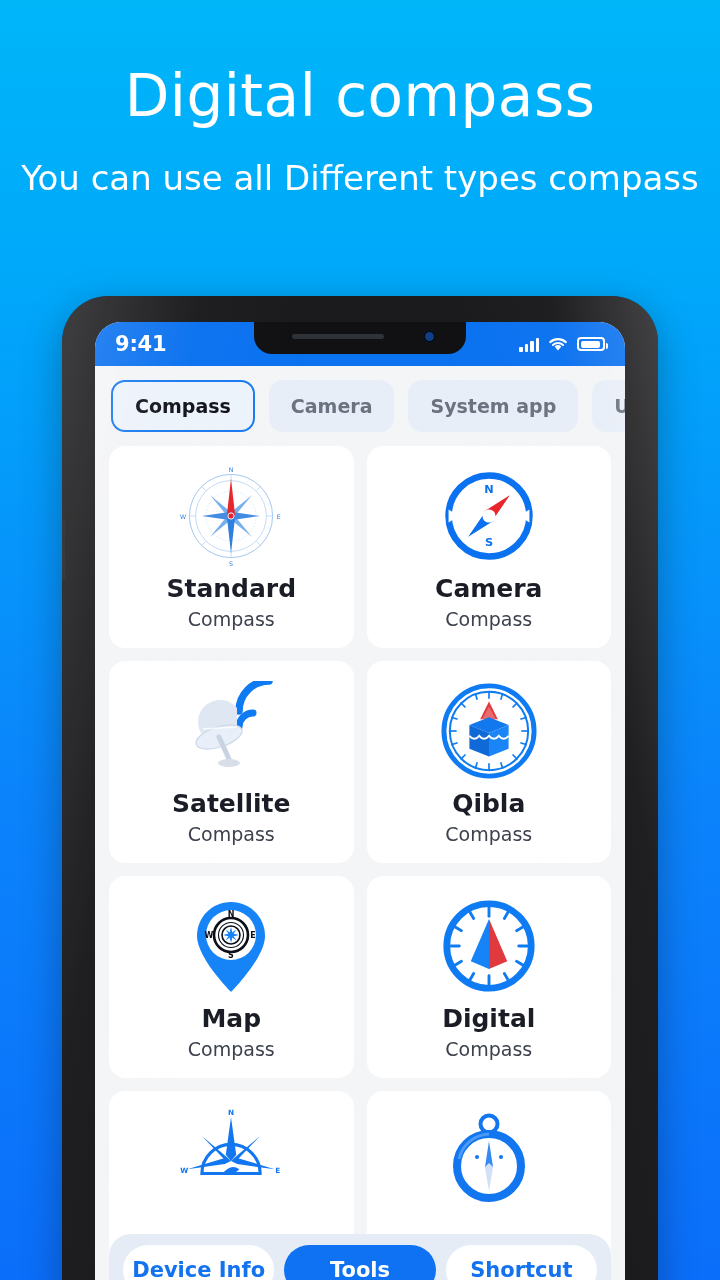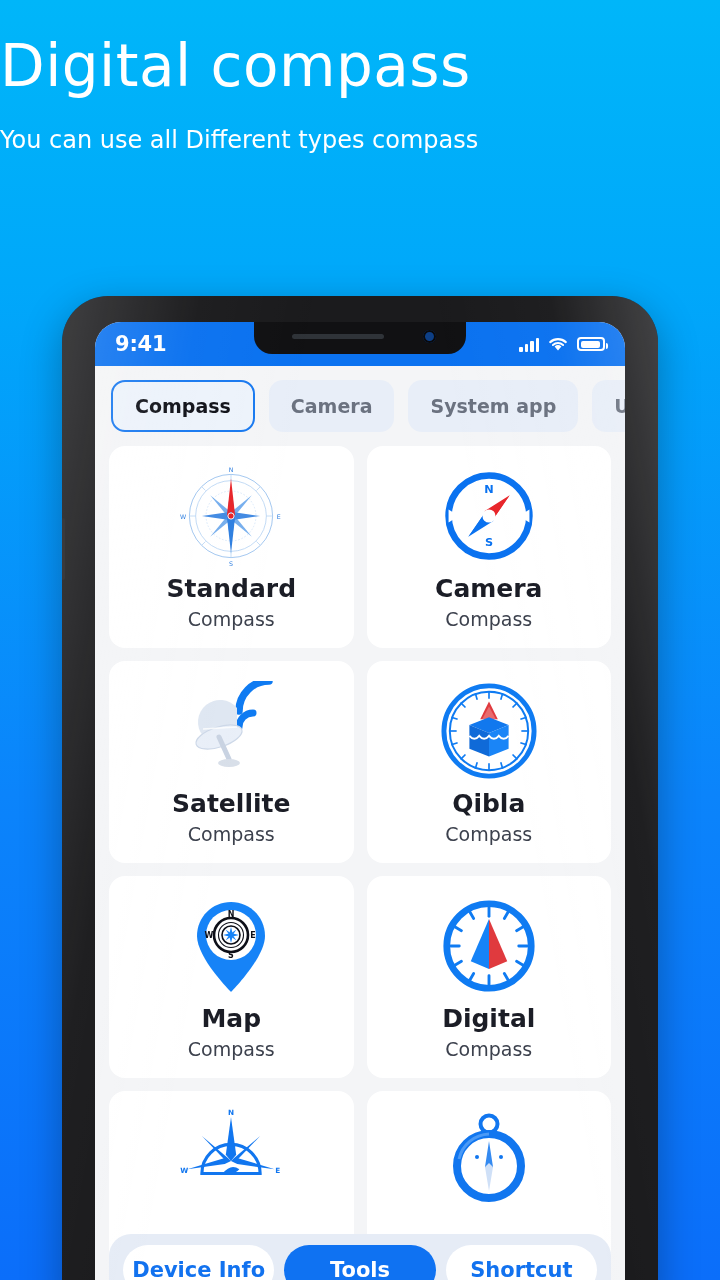--- a/index.html
+++ b/index.html
@@ -10,33 +10,34 @@
   }
   body {
     background: linear-gradient(180deg, #00b6f9 0%, #00a8fa 22%, #0b84fb 62%, #0b6efa 100%);
     position: relative;
   }
 
   
   .promo {
     position: absolute;
     top: 0; left: 0; right: 0;
-    padding-top: 36px;
+    text-align: center;
+    padding-top: 66px;
   }
   .promo-title {
     color: #ffffff;
     font-size: 58px;
     font-weight: 400;
     letter-spacing: 0.5px;
     line-height: 1.05;
     font-family: "DejaVu Sans", sans-serif;
   }
   .promo-sub {
     color: #ffffff;
-    font-size: 24px;
+    font-size: 34px;
     font-weight: 400;
     line-height: 1.48;
     margin-top: 26px;
     font-family: "DejaVu Sans", sans-serif;
   }
 
   
   .phone {
     position: absolute;
     left: 62px;

